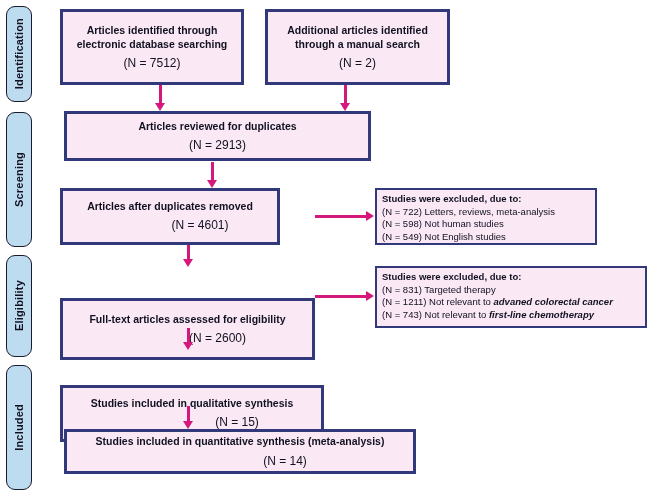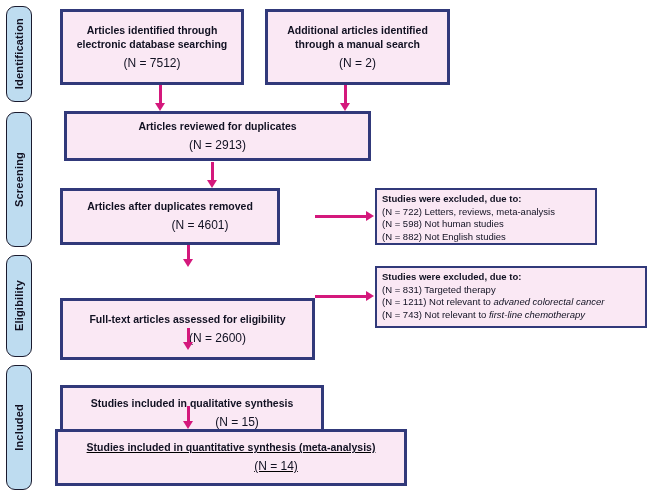--- a/index.html
+++ b/index.html
@@ -95,21 +95,21 @@
     white-space: nowrap;
   }
   .excl-box .excl-item {
     font-size: 9.5px;
     color: #111122;
     line-height: 1.32;
     white-space: nowrap;
   }
   .excl-box .excl-item i {
     font-style: italic;
-    font-weight: normal;
+    font-weight: bold;
   }
 
   
   .v-line {
     position: absolute;
     width: 3px;
     background: #d4187c;
   }
   .h-line {
     position: absolute;
@@ -189,21 +189,21 @@
     <div class="excl-title">Studies were excluded, due to:</div>
     <div class="excl-item">
       <span>(N = 722)</span>
       <span>Letters, reviews, meta-analysis</span>
     </div>
     <div class="excl-item">
       <span>(N = 598)</span>
       <span>Not human studies</span>
     </div>
     <div class="excl-item">
-      <span>(N = 882)</span>
+      <span>(N = 549)</span>
       <span>Not English studies</span>
     </div>
   </div>
 
   <div class="v-line" style="left:187px; top:245px; height:18px;"></div>
   <div class="arrow-down" style="left:183px; top:259px;"></div>
 
   <div class="flow-box n-right-sm" style="left:60px; top:266px; width:255px; height:62px;margin-top:32px;">
     <div class="line-main">Full-text articles assessed for eligibility</div>
     <div class="line-n">(N = 2600)</div>
@@ -232,18 +232,18 @@
   <div class="arrow-down" style="left:183px; top:342px;"></div>
 
   <div class="flow-box n-right" style="left:60px; top:349px; width:264px; height:57px;margin-top:36px;">
     <div class="line-main">Studies included in qualitative synthesis</div>
     <div class="line-n">(N = 15)</div>
   </div>
 
   <div class="v-line" style="left:187px; top:406px; height:17px;"></div>
   <div class="arrow-down" style="left:183px; top:421px;"></div>
 
-  <div class="flow-box n-right" style="left:55px; top:429px; width:352px; height:57px;text-decoration:underline;">
+  <div class="flow-box n-right" style="left:64px; top:429px; width:352px; height:45px;">
     <div class="line-main">Studies included in quantitative synthesis (meta-analysis)</div>
     <div class="line-n">(N = 14)</div>
   </div>
 
 </div>
 
 </body></html>

